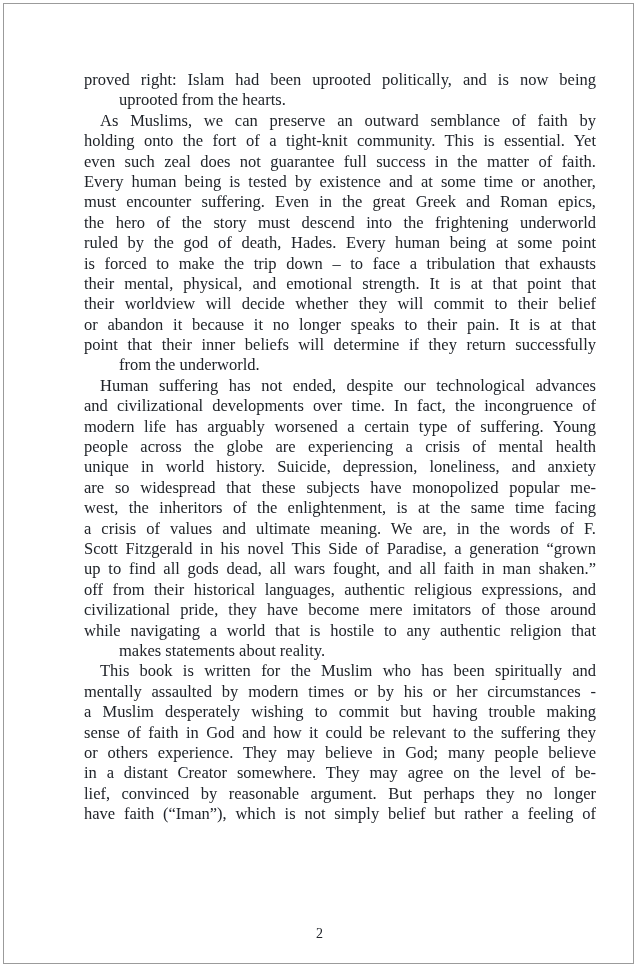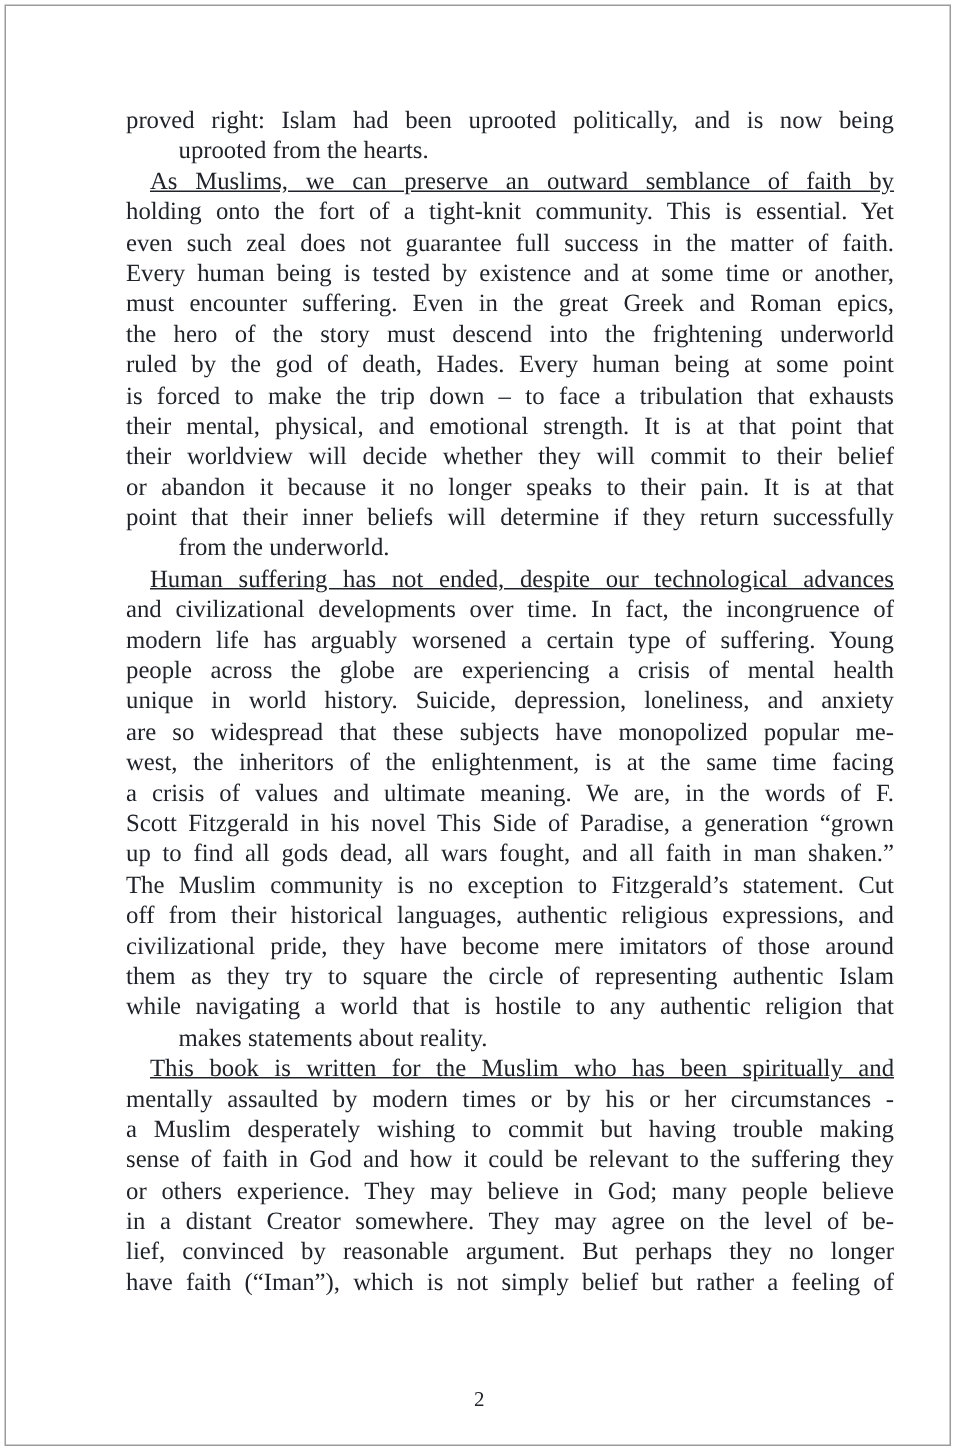--- a/index.html
+++ b/index.html
@@ -39,21 +39,20 @@
     text-align-last: justify;
     overflow: hidden;
     white-space: normal;
   }
   .line.end {
     text-align-last: left;
     margin-left: 35px;
   }
   .line.ind {
     text-indent: 16px;
-    text-decoration: underline;
   }
   .em {
   }
   .folio {
     position: absolute;
     left: 0;
     top: 926px;
     width: 639px;
     text-align: center;
     font-size: 14px;
@@ -94,24 +93,22 @@
       <div class="line ind">Human suffering has not ended, despite our technological advances</div>
       <div class="line">and civilizational developments over time. In fact, the incongruence of</div>
       <div class="line">modern life has arguably worsened a certain type of suffering. Young</div>
       <div class="line">people across the globe are experiencing a crisis of mental health</div>
       <div class="line">unique in world history. Suicide, depression, loneliness, and anxiety</div>
       <div class="line">are so widespread that these subjects have monopolized popular me-</div>
       <div class="line">west, the inheritors of the enlightenment, is at the same time facing</div>
       <div class="line">a crisis of values and ultimate meaning. We are, in the words of F.</div>
       <div class="line"><span>Scott Fitzgerald in his novel </span><span class="em">This Side of Paradise,</span><span> a generation “grown</span></div>
       <div class="line">up to find all gods dead, all wars fought, and all faith in man shaken.”</div>
-      <div class="line">The Muslim community is no exception to Fitzgerald’s statement. Cut</div>
       <div class="line">off from their historical languages, authentic religious expressions, and</div>
       <div class="line">civilizational pride, they have become mere imitators of those around</div>
-      <div class="line">them as they try to square the circle of representing authentic Islam</div>
       <div class="line">while navigating a world that is hostile to any authentic religion that</div>
       <div class="line end">makes statements about reality.</div>
     </div>
 
     <div class="paragraph">
       <div class="line ind">This book is written for the Muslim who has been spiritually and</div>
       <div class="line">mentally assaulted by modern times or by his or her circumstances -</div>
       <div class="line">a Muslim desperately wishing to commit but having trouble making</div>
       <div class="line">sense of faith in God and how it could be relevant to the suffering they</div>
       <div class="line"><span>or others experience. They may </span><span class="em">believe</span><span> in God; many people believe</span></div>

